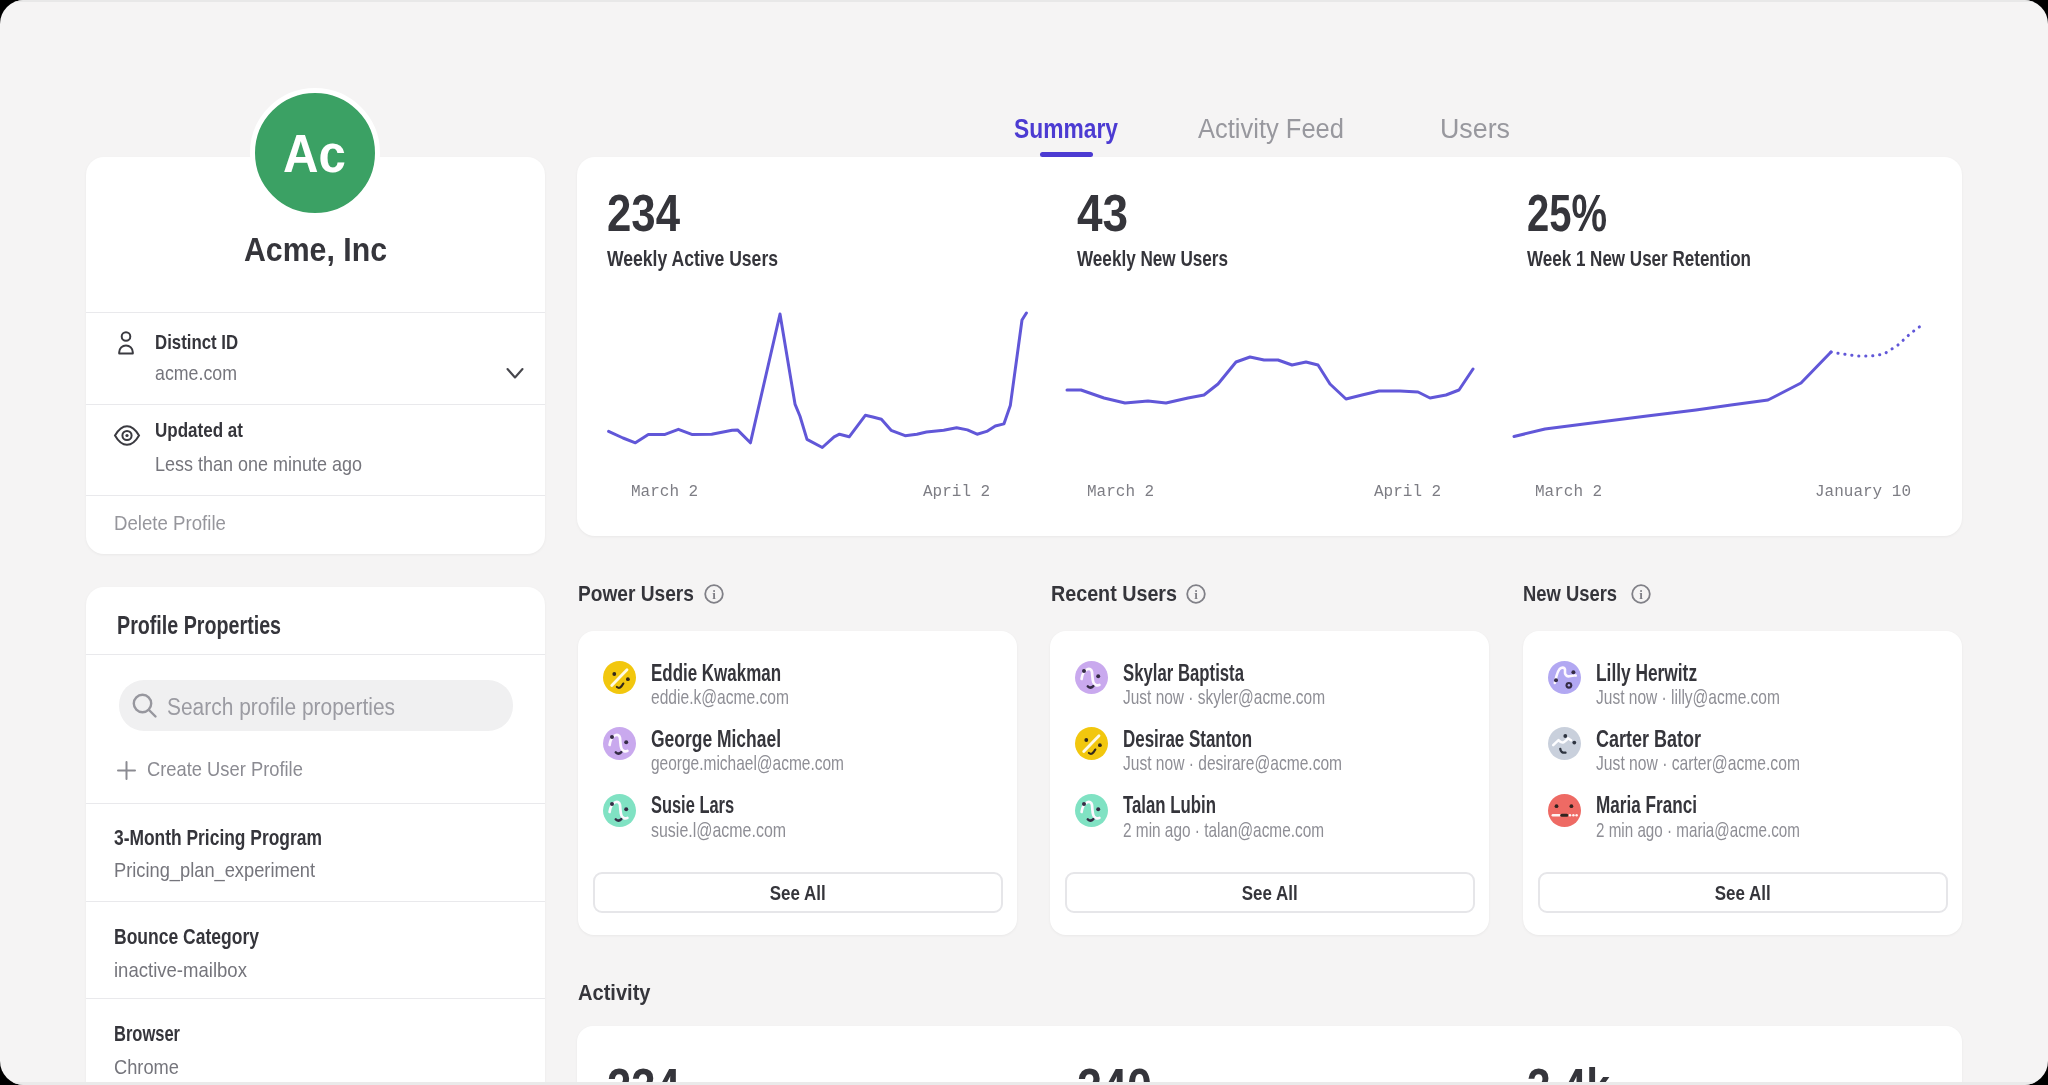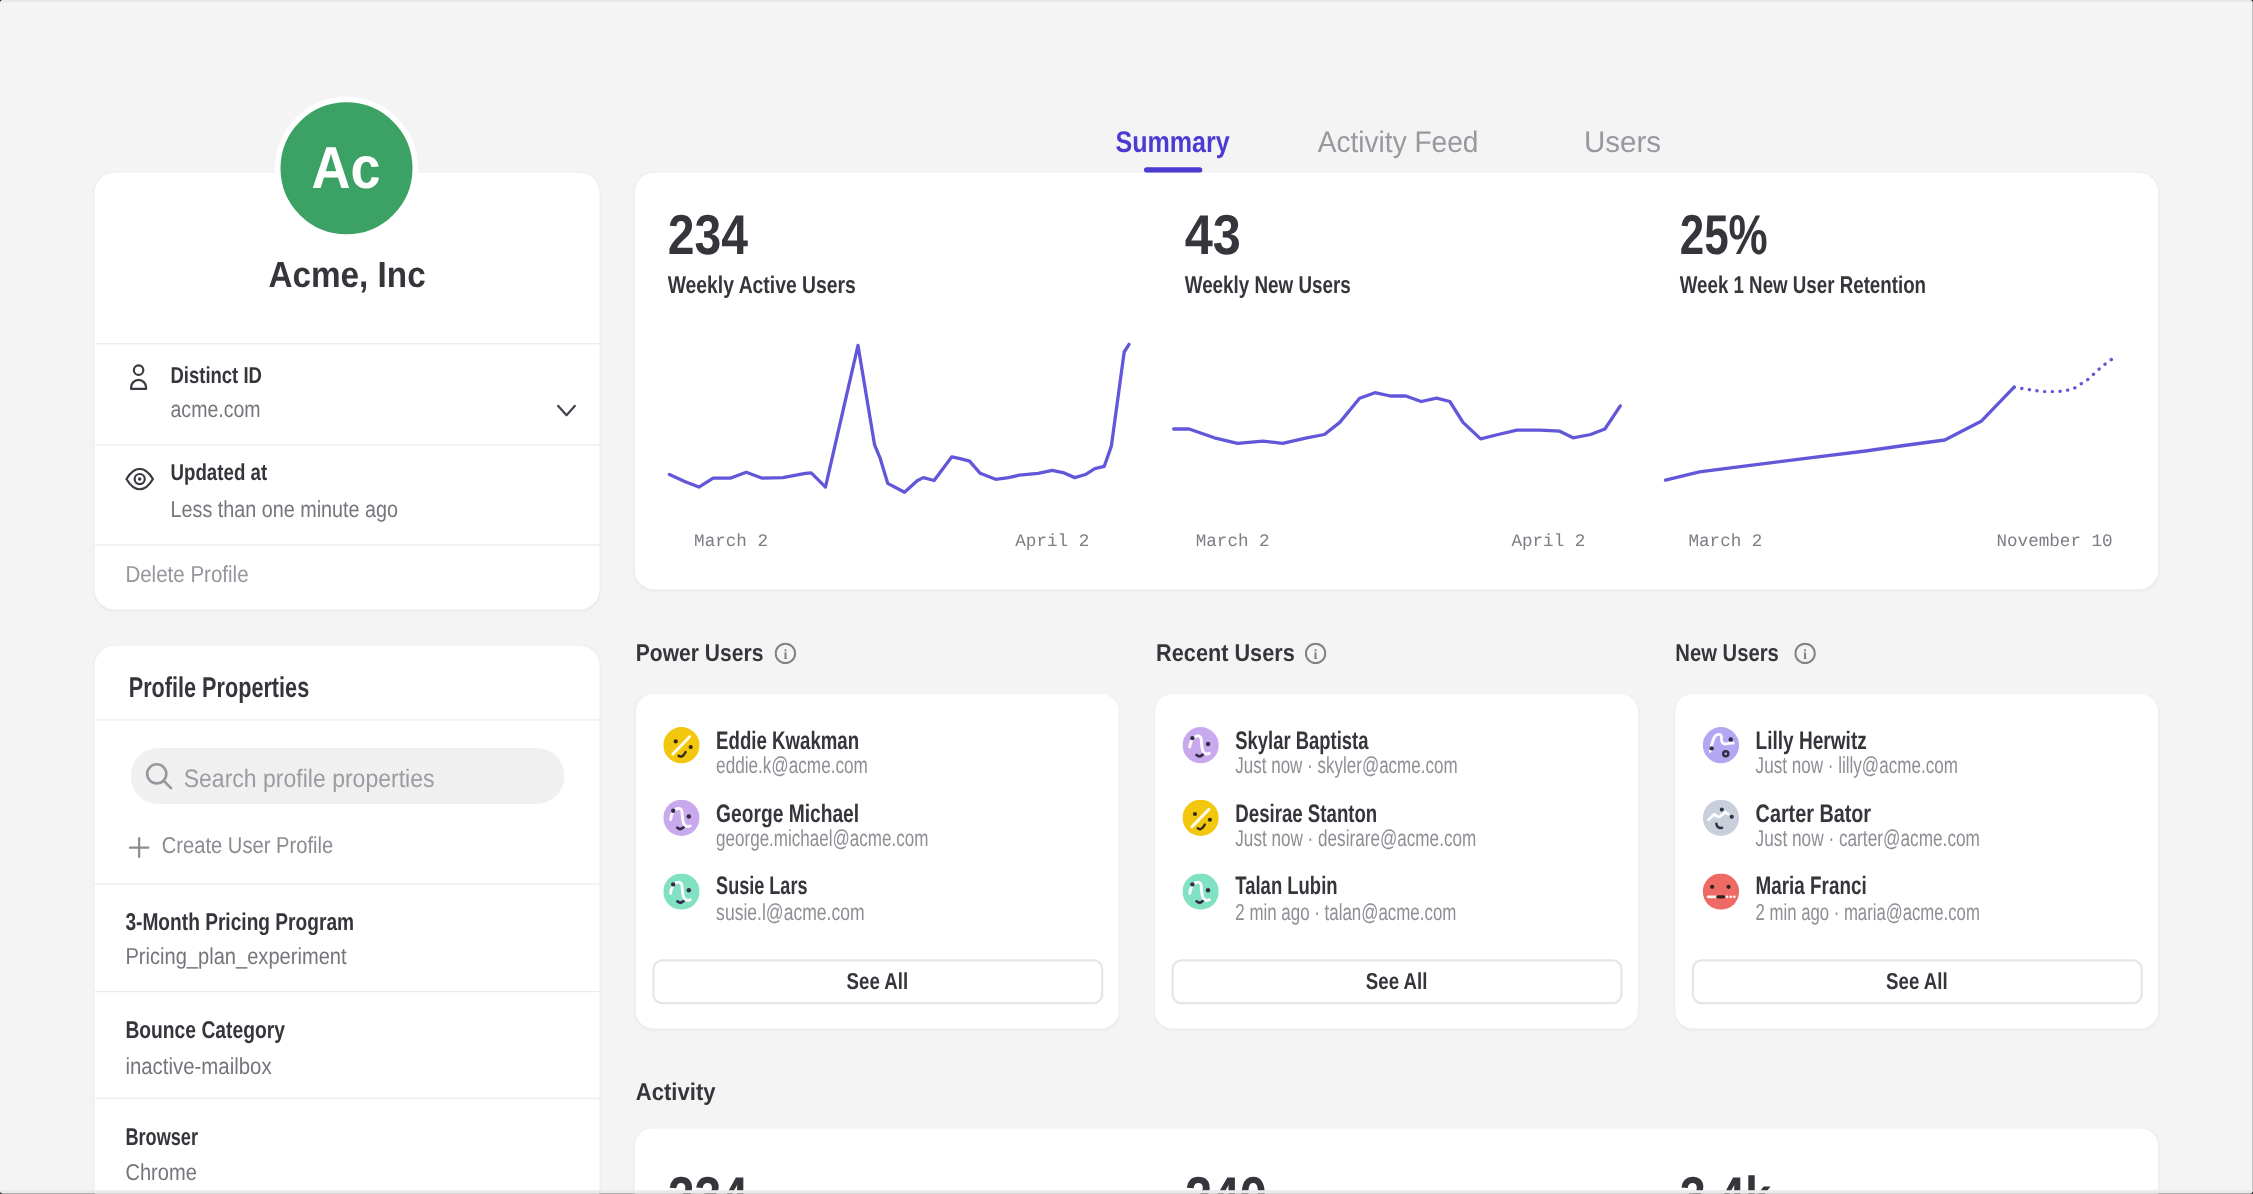--- a/index.html
+++ b/index.html
@@ -1,17 +1,17 @@
 <!DOCTYPE html>
 <html><head>
 <meta charset="utf-8">
 <style>
   html,body{margin:0;padding:0;background:#000;}
   body{width:2048px;height:1085px;overflow:hidden;font-family:"Liberation Sans",sans-serif;}
-  .page{position:absolute;left:0;top:0;width:2048px;height:1085px;background:#f5f4f4;border-radius:3px;overflow:hidden;}
+  .page{position:absolute;left:0;top:0;width:2048px;height:1085px;background:#f5f4f4;border-radius:24px;overflow:hidden;}
   .abs{position:absolute;}
   .card{position:absolute;background:#fff;border-radius:18px;box-shadow:0 1px 3px rgba(0,0,0,0.05);}
   .divider{position:absolute;height:1px;background:#e9e9ec;left:0;right:0;}
   .dark{color:#35353b;}
   .gray{color:#75757c;}
   .email{color:#8e8e95;}
   .semibold{font-weight:700;}
   .tx{transform-origin:left top;white-space:pre;}
   .txc{transform-origin:center top;white-space:pre;}
 </style>
@@ -108,21 +108,21 @@
   <svg class="abs" style="left:1505px;top:315px;" width="430" height="130" viewBox="0 0 430 130" fill="none">
     <polyline points="9,121.5 40,114 79,109 142,101 191,95 226,90 263,85 296,68 326,37" stroke="#6157d8" stroke-width="3" stroke-linejoin="round" stroke-linecap="round"></polyline>
     <path d="M326,37 L338,39 L352,41 L366,41 L379,39 L393,30 L406,18 L417,10" stroke="#6157d8" stroke-width="3" stroke-linecap="round" stroke-dasharray="0.2 6.8"></path>
   </svg>
 
   <div class="abs" style="left:631px;top:483px;font-size:16px;font-family:'Liberation Mono',monospace;color:#7d7d84;">March 2</div>
   <div class="abs" style="left:923px;top:483px;font-size:16px;font-family:'Liberation Mono',monospace;color:#7d7d84;">April 2</div>
   <div class="abs" style="left:1087px;top:483px;font-size:16px;font-family:'Liberation Mono',monospace;color:#7d7d84;">March 2</div>
   <div class="abs" style="left:1374px;top:483px;font-size:16px;font-family:'Liberation Mono',monospace;color:#7d7d84;">April 2</div>
   <div class="abs" style="left:1535px;top:483px;font-size:16px;font-family:'Liberation Mono',monospace;color:#7d7d84;">March 2</div>
-  <div class="abs" style="left:1815px;top:483px;font-size:16px;font-family:'Liberation Mono',monospace;color:#7d7d84;">November 10</div>
+  <div class="abs" style="left:1815px;top:483px;font-size:16px;font-family:'Liberation Mono',monospace;color:#7d7d84;">January 10</div>
 
   <div class="abs dark semibold tx" style="left:578px;top:581px;font-size:22px;transform:scaleX(0.870);">Power Users</div>
   <div class="abs dark semibold tx" style="left:1051px;top:581px;font-size:22px;transform:scaleX(0.896);">Recent Users</div>
   <div class="abs dark semibold tx" style="left:1523px;top:581px;font-size:22px;transform:scaleX(0.836);">New Users</div>
 
   <svg class="abs" style="left:704px;top:584px;" width="20" height="20" viewBox="0 0 20 20">
       <circle cx="10" cy="10" r="8.8" fill="none" stroke="#808087" stroke-width="1.8"></circle>
       <text x="10" y="15" text-anchor="middle" font-family="Liberation Serif,serif" font-size="13" font-weight="bold" fill="#808087">i</text>
     </svg>
   <svg class="abs" style="left:1186px;top:584px;" width="20" height="20" viewBox="0 0 20 20">

